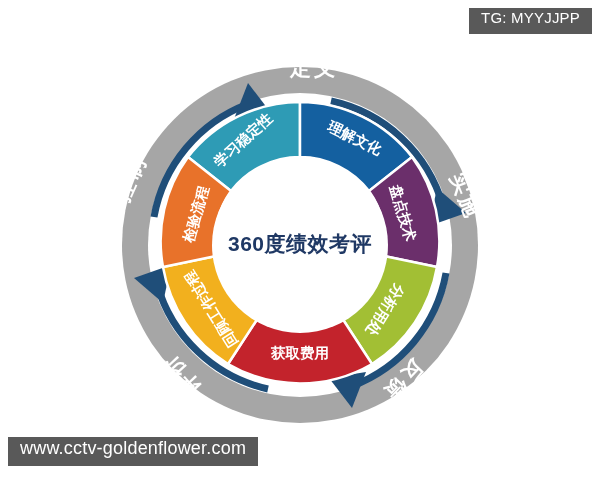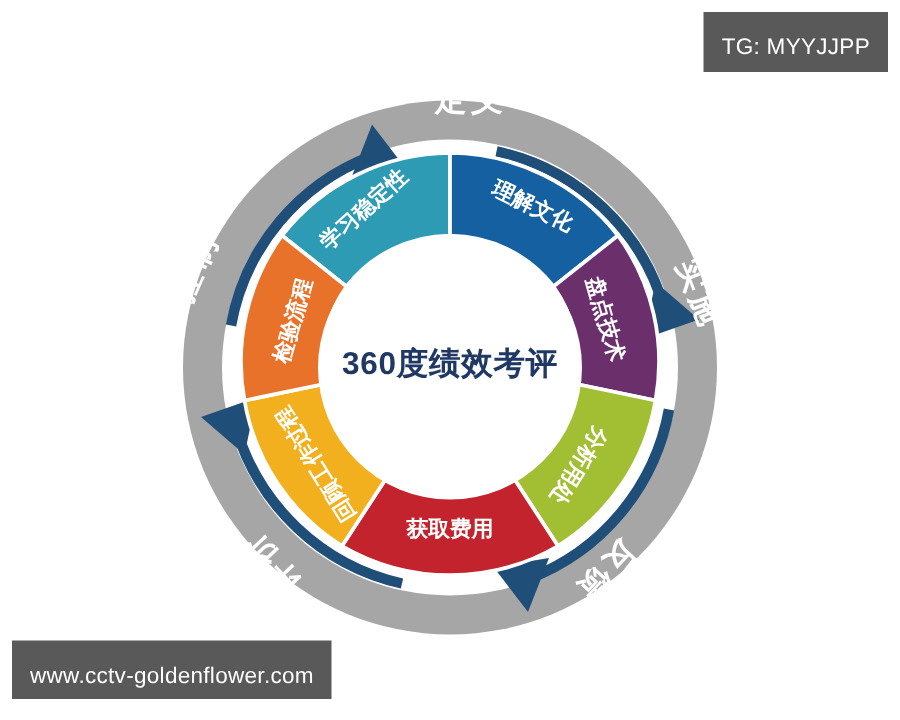--- a/index.html
+++ b/index.html
@@ -11,26 +11,26 @@
   }
   #stage{position:absolute;inset:0;}
   svg#wheel{position:absolute;left:0;top:0;width:600px;height:480px;}
 
   .badge{
     position:absolute;
     background:#595959;
     color:#ffffff;
     font-size:15px;
     letter-spacing:.2px;
-    padding:16px 12px 7px 12px;
+    padding:2px 12px 7px 12px;
     white-space:nowrap;
     line-height:1.1;
   }
   #tg-badge{right:8px;top:8px;}
-  #site-badge{left:8px;bottom:14px;font-size:15px;}
+  #site-badge{left:8px;bottom:14px;font-size:18px;}
 
   .seg-label{
     fill:#ffffff;
     font-family:"Liberation Sans","DejaVu Sans",sans-serif;
     font-size:14.5px;
     font-weight:700;
     text-anchor:middle;
     dominant-baseline:central;
     paint-order:stroke;
   }

